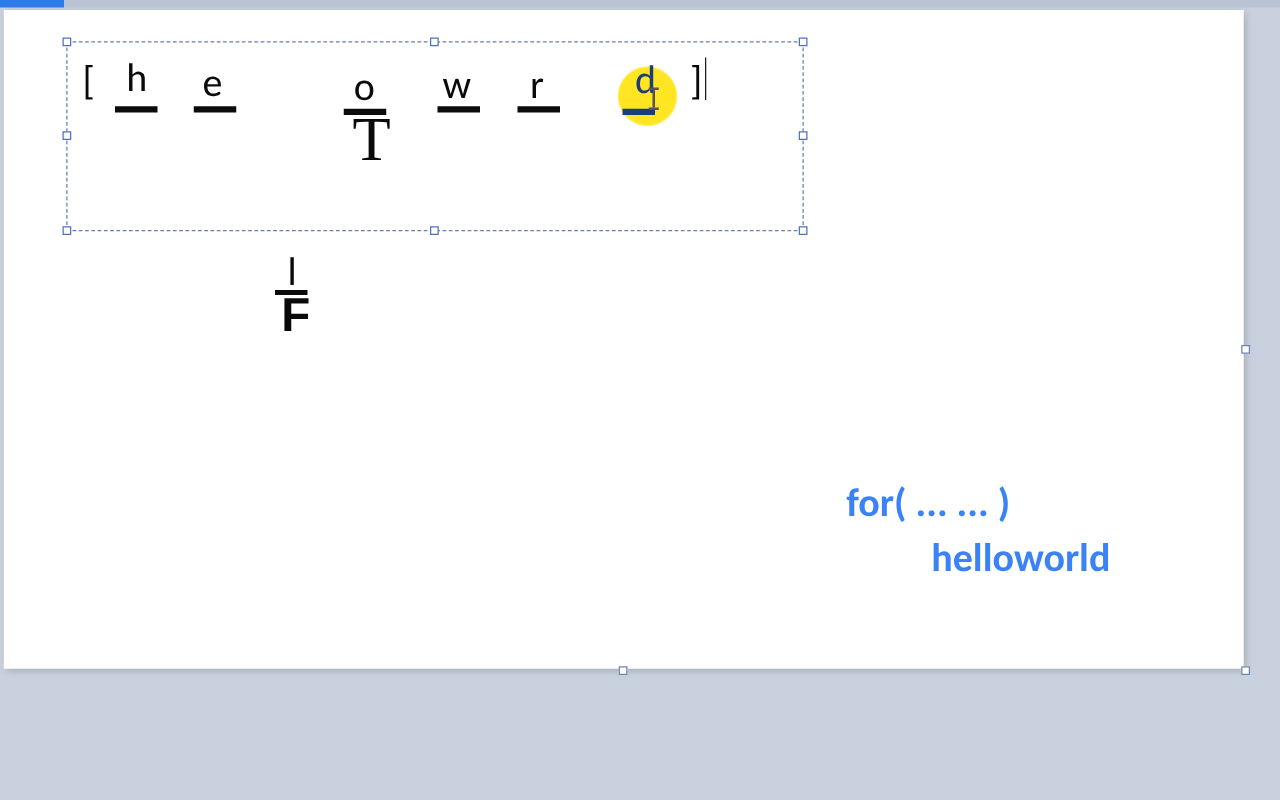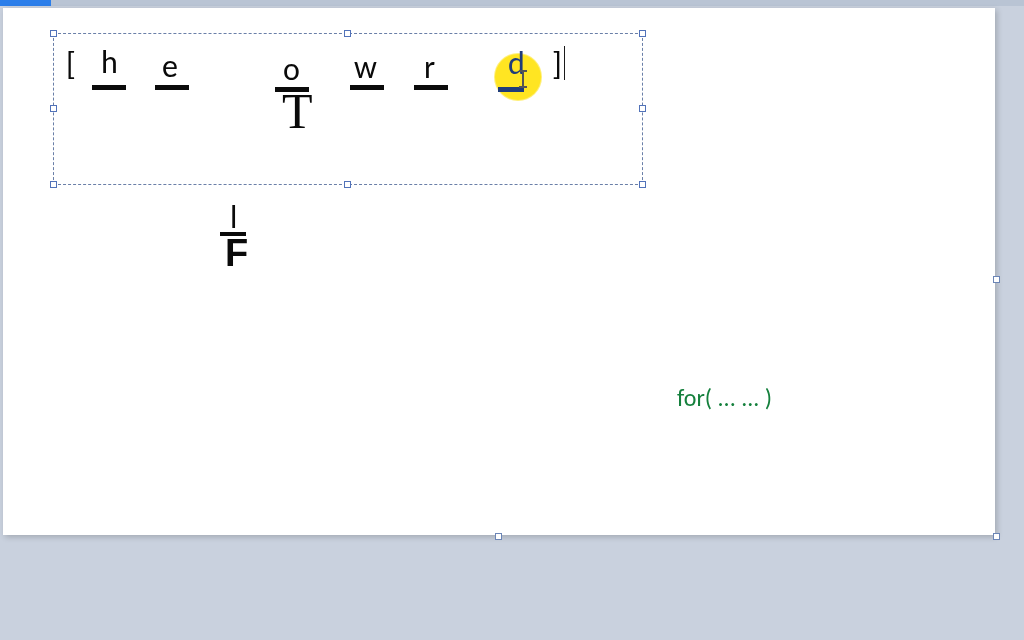--- a/index.html
+++ b/index.html
@@ -125,24 +125,25 @@
   .struck-f .bar {
     position:absolute;
     left:-5px; top:-2px;
     width: 26px; height:4px;
     background:#0a0a0a;
   }
 
   
   .code-line {
     position:absolute;
-    font-size: 24px;
-    color:#15803d;
+    font-size: 32px;
+    color:#3b82f6;
     font-family: Calibri, Arial, sans-serif;
     white-space: pre;
+    font-weight: bold;
   }
 
   
   .page-resize-right {
     position:absolute;
     right:-5px; top: 268px;
     width:7px; height:7px;
     background:#fff; border:1px solid #6b85b6;
     box-sizing:border-box;
   }
@@ -208,17 +209,18 @@
     <span class="ibeam-small" style="top:38px; left:468px;"></span>
   </div>
 
   <span class="l-letter" style="top:194px; left:227px;">l</span>
   <span class="struck-f" style="top:226px; left:222px;">
     <span>F</span>
     <span class="bar"></span>
   </span>
 
   <span class="code-line" style="top:375px; left:674px;">for( ... ... )</span>
+  <span class="code-line" style="top:419px; left:742px;">helloworld</span>
 
   <span class="page-resize-right"></span>
   <span class="page-resize-bottom" style="bottom:-5px;"></span>
   <span class="page-resize-br" style="bottom:-5px;"></span>
 </div>
 
 </body></html>

